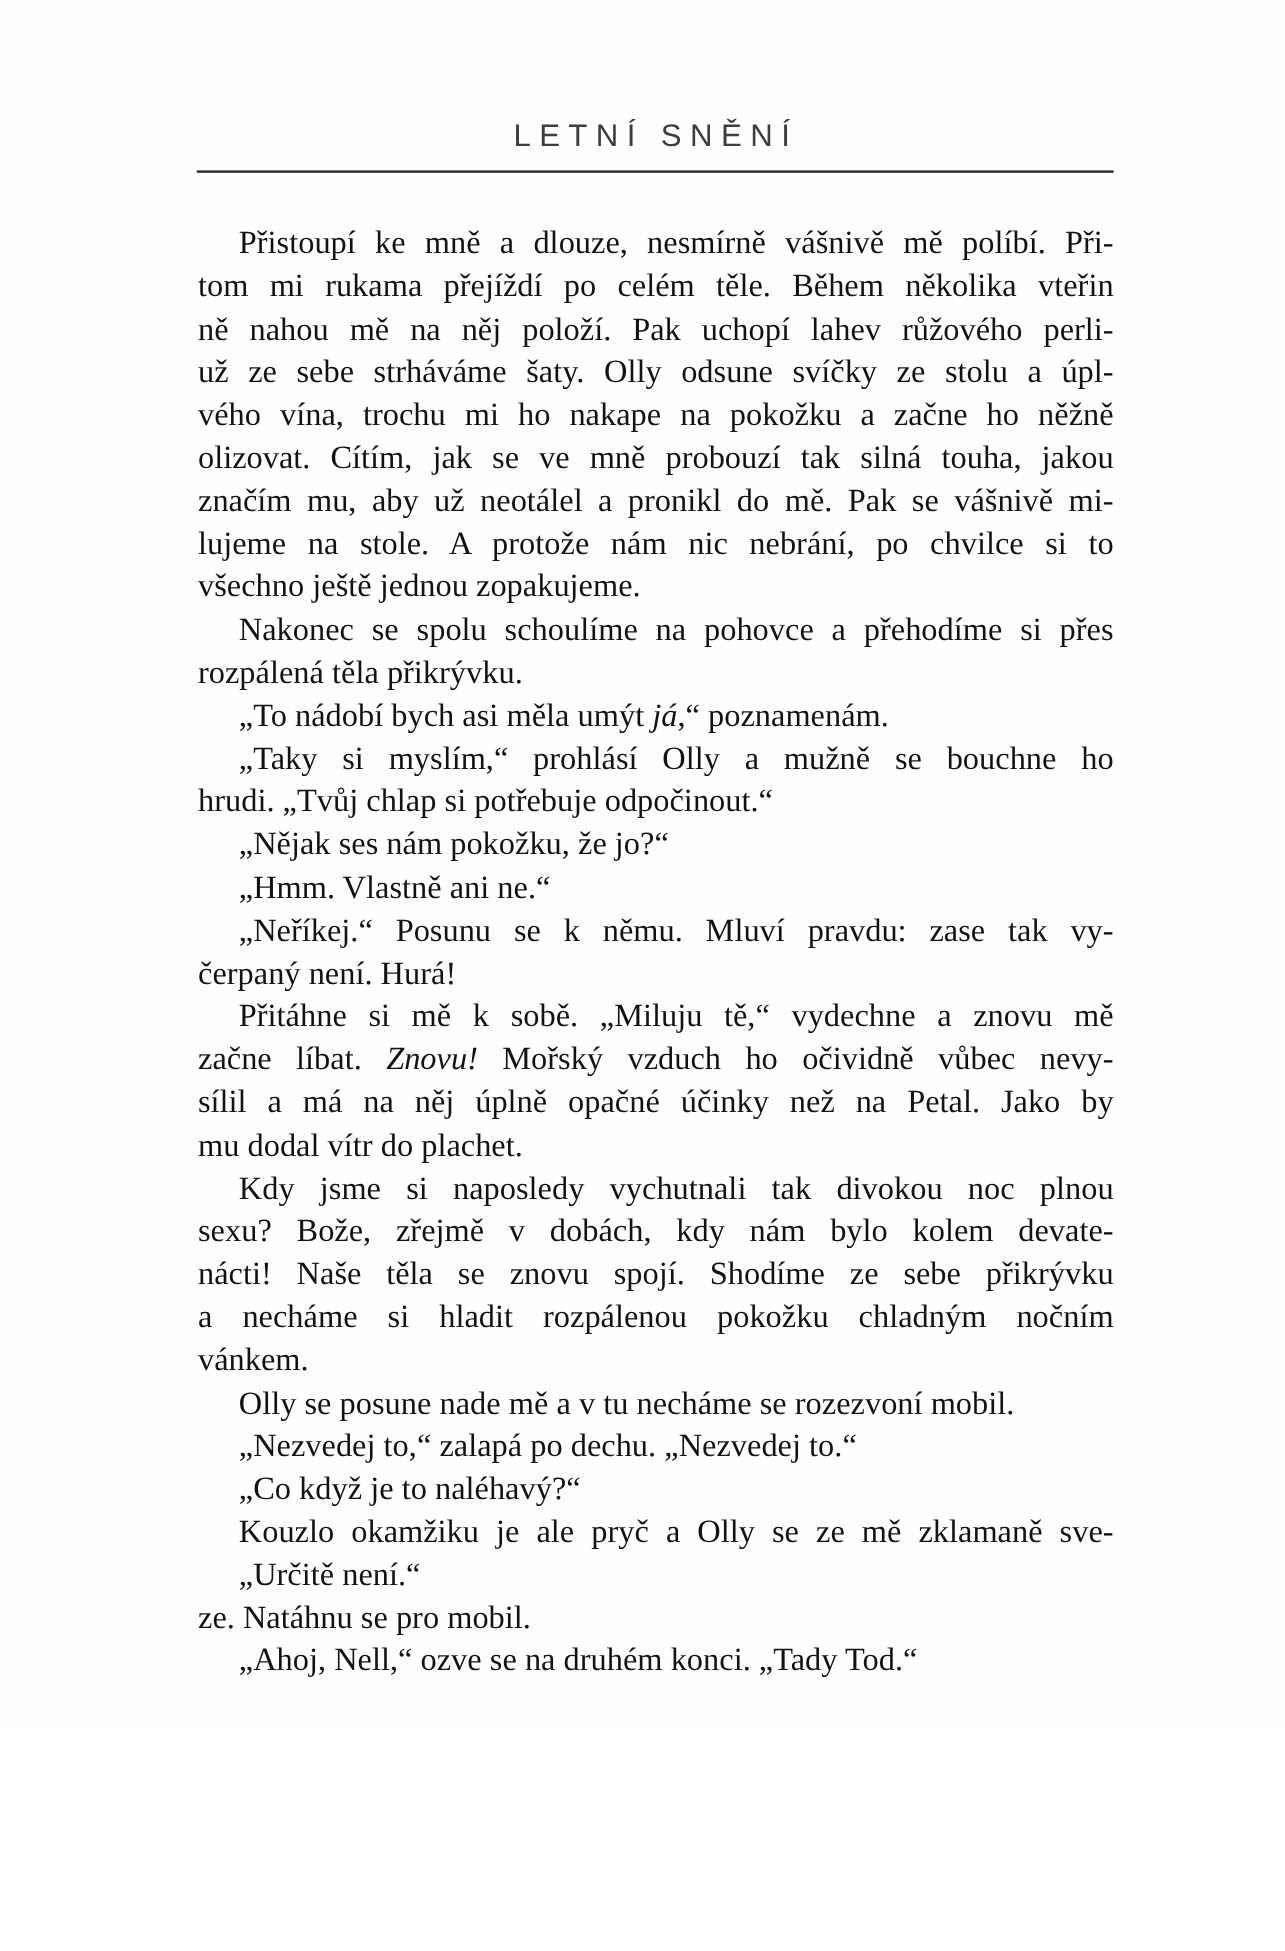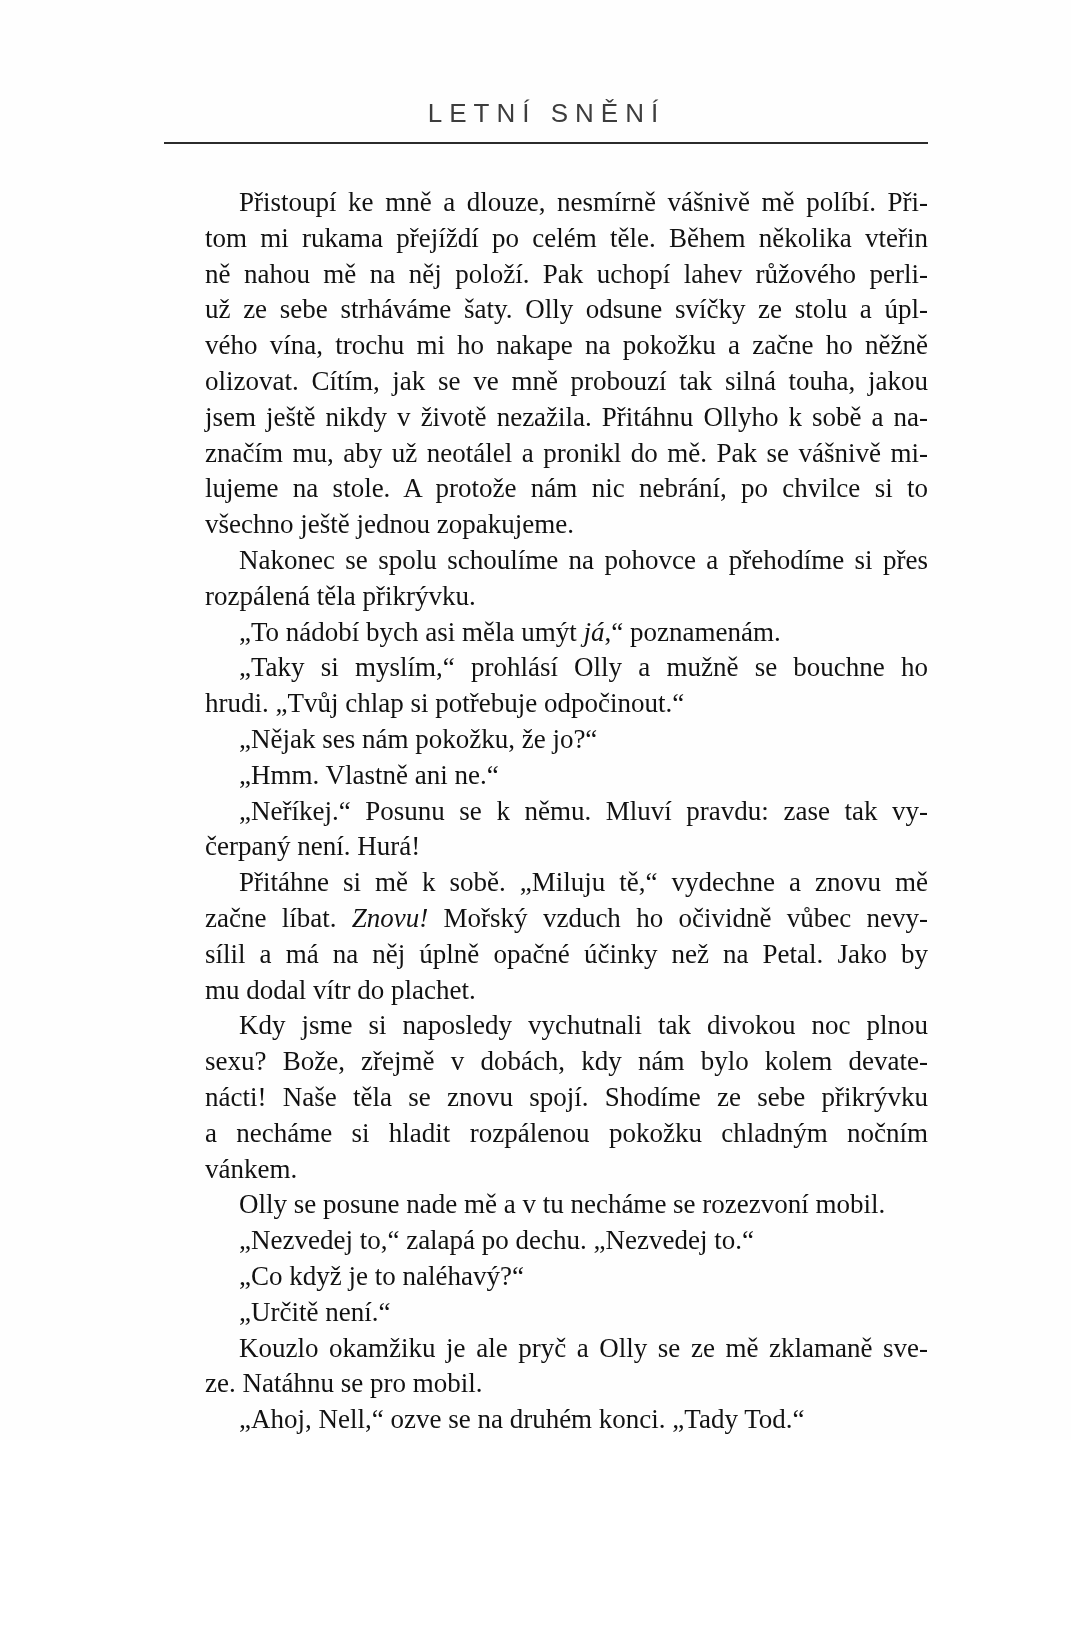--- a/index.html
+++ b/index.html
@@ -43,21 +43,20 @@
     left: 165px;
     width: 763px;
     font-size: 27px;
     line-height: 35.8px;
     color: #121212;
   }
   .line {
     text-align: justify;
     text-align-last: justify;
     white-space: normal;
-    margin-left: 40px;
   }
   .line.end {
     text-align-last: left;
   }
   .line.indent {
     text-indent: 34px;
   }
   .line em {
     font-style: italic;
   }
@@ -80,21 +79,20 @@
 
   <div class="head-rule"></div>
 
   <div class="body-text" id="body-text">
       <div class="line indent"><span>Přistoupí ke mně a dlouze, nesmírně vášnivě mě políbí. Při-</span></div>
       <div class="line"><span>tom mi rukama přejíždí po celém těle. Během několika vteřin</span></div>
       <div class="line"><span>ně nahou mě na něj položí. Pak uchopí lahev růžového perli-</span></div>
       <div class="line"><span>už ze sebe strháváme šaty. Olly odsune svíčky ze stolu a úpl-</span></div>
       <div class="line"><span>vého vína, trochu mi ho nakape na pokožku a začne ho něžně</span></div>
       <div class="line"><span>olizovat. Cítím, jak se ve mně probouzí tak silná touha, jakou</span></div>
-      <div class="line"><span>jsem ještě nikdy v životě nezažila. Přitáhnu Ollyho k sobě a na-</span></div>
       <div class="line"><span>značím mu, aby už neotálel a pronikl do mě. Pak se vášnivě mi-</span></div>
       <div class="line"><span>lujeme na stole. A protože nám nic nebrání, po chvilce si to</span></div>
       <div class="line end"><span>všechno ještě jednou zopakujeme.</span></div>
       <div class="line indent"><span>Nakonec se spolu schoulíme na pohovce a přehodíme si přes</span></div>
       <div class="line end"><span>rozpálená těla přikrývku.</span></div>
       <div class="line indent end"><span>„To nádobí bych asi měla umýt </span><em>já</em><span>,“ poznamenám.</span></div>
       <div class="line indent"><span>„Taky si myslím,“ prohlásí Olly a mužně se bouchne ho</span></div>
       <div class="line end"><span>hrudi. „Tvůj chlap si potřebuje odpočinout.“</span></div>
       <div class="line indent end"><span>„Nějak ses nám pokožku, že jo?“</span></div>
       <div class="line indent end"><span>„Hmm. Vlastně ani ne.“</span></div>
@@ -105,21 +103,21 @@
       <div class="line"><span>sílil a má na něj úplně opačné účinky než na Petal. Jako by</span></div>
       <div class="line end"><span>mu dodal vítr do plachet.</span></div>
       <div class="line indent"><span>Kdy jsme si naposledy vychutnali tak divokou noc plnou</span></div>
       <div class="line"><span>sexu? Bože, zřejmě v dobách, kdy nám bylo kolem devate-</span></div>
       <div class="line"><span>nácti! Naše těla se znovu spojí. Shodíme ze sebe přikrývku</span></div>
       <div class="line"><span>a necháme si hladit rozpálenou pokožku chladným nočním</span></div>
       <div class="line end"><span>vánkem.</span></div>
       <div class="line indent end"><span>Olly se posune nade mě a v tu necháme se rozezvoní mobil.</span></div>
       <div class="line indent end"><span>„Nezvedej to,“ zalapá po dechu. „Nezvedej to.“</span></div>
       <div class="line indent end"><span>„Co když je to naléhavý?“</span></div>
+      <div class="line indent"><span>Kouzlo okamžiku je ale pryč a Olly se ze mě zklamaně sve-</span></div>
       <div class="line indent end"><span>„Určitě není.“</span></div>
-      <div class="line indent"><span>Kouzlo okamžiku je ale pryč a Olly se ze mě zklamaně sve-</span></div>
       <div class="line end"><span>ze. Natáhnu se pro mobil.</span></div>
       <div class="line indent end"><span>„Ahoj, Nell,“ ozve se na druhém konci. „Tady Tod.“</span></div>
     </div>
 
   <div class="page-number">203</div>
 
 </div>
 
 </body></html>

